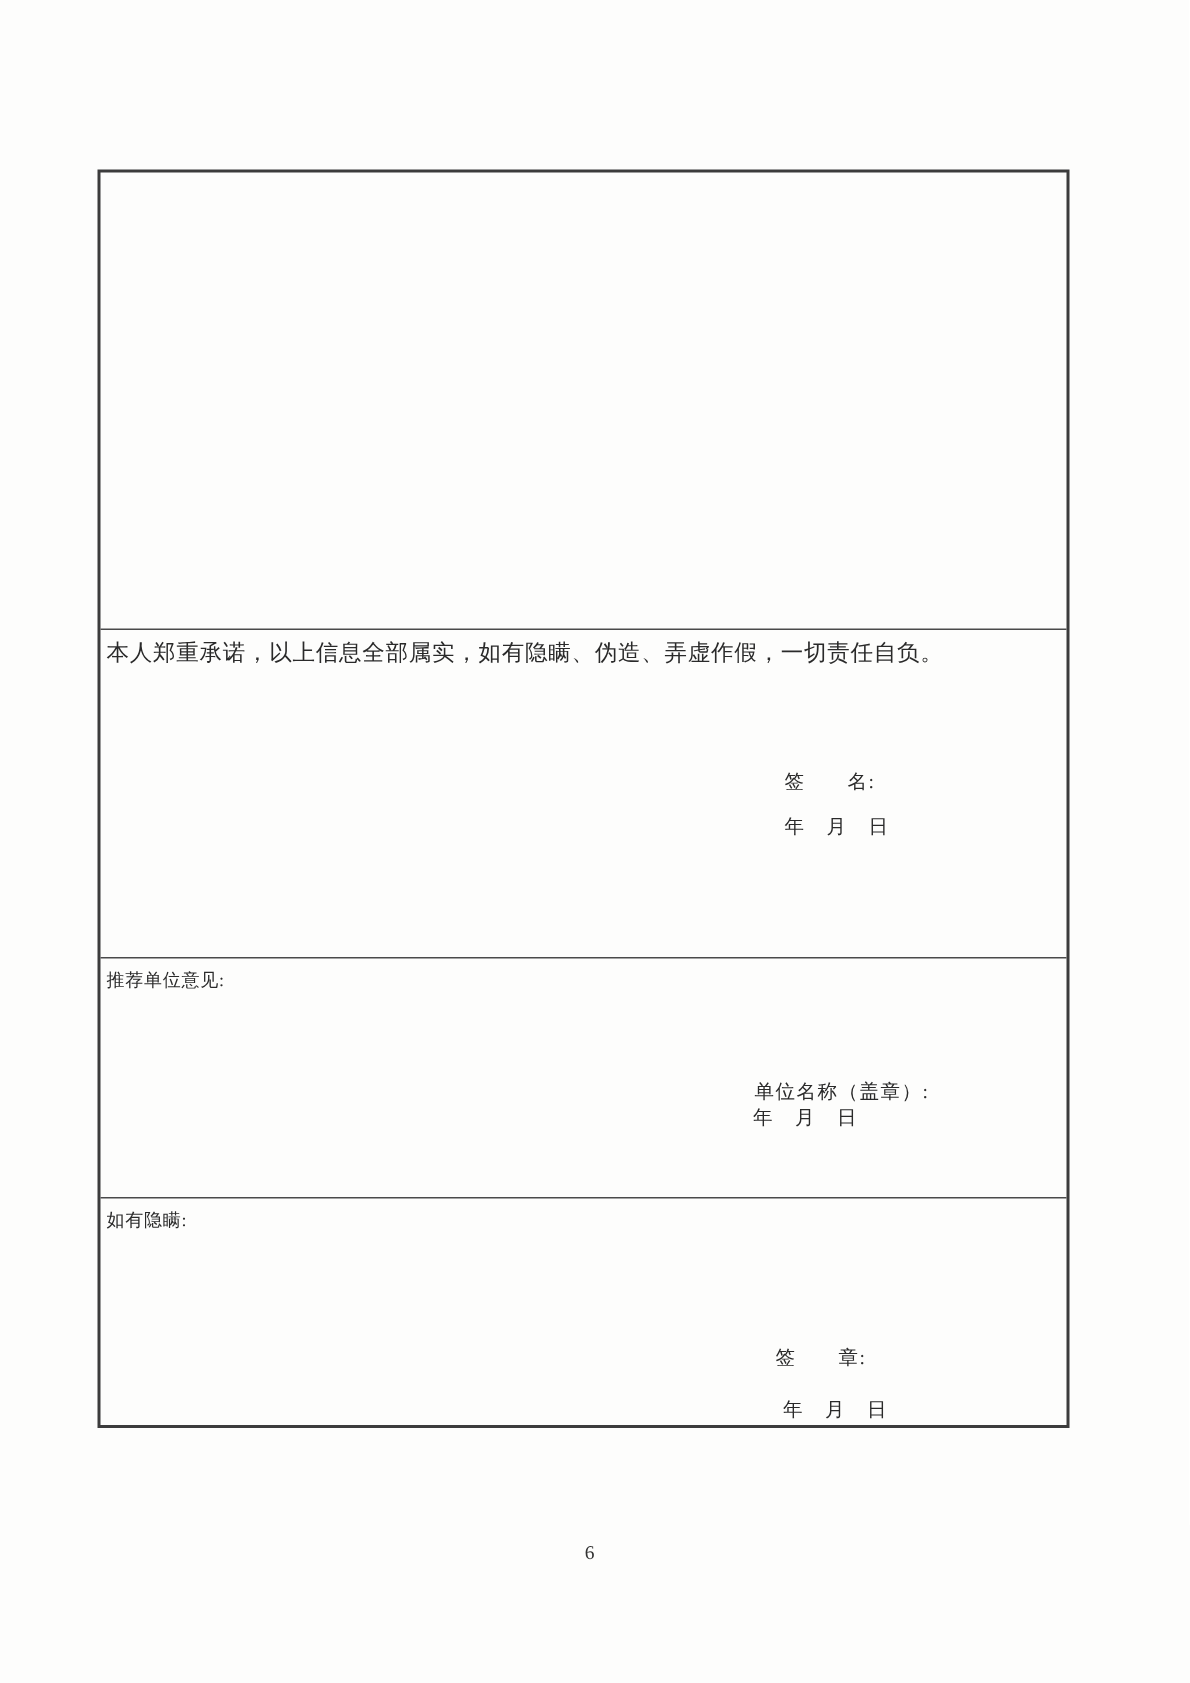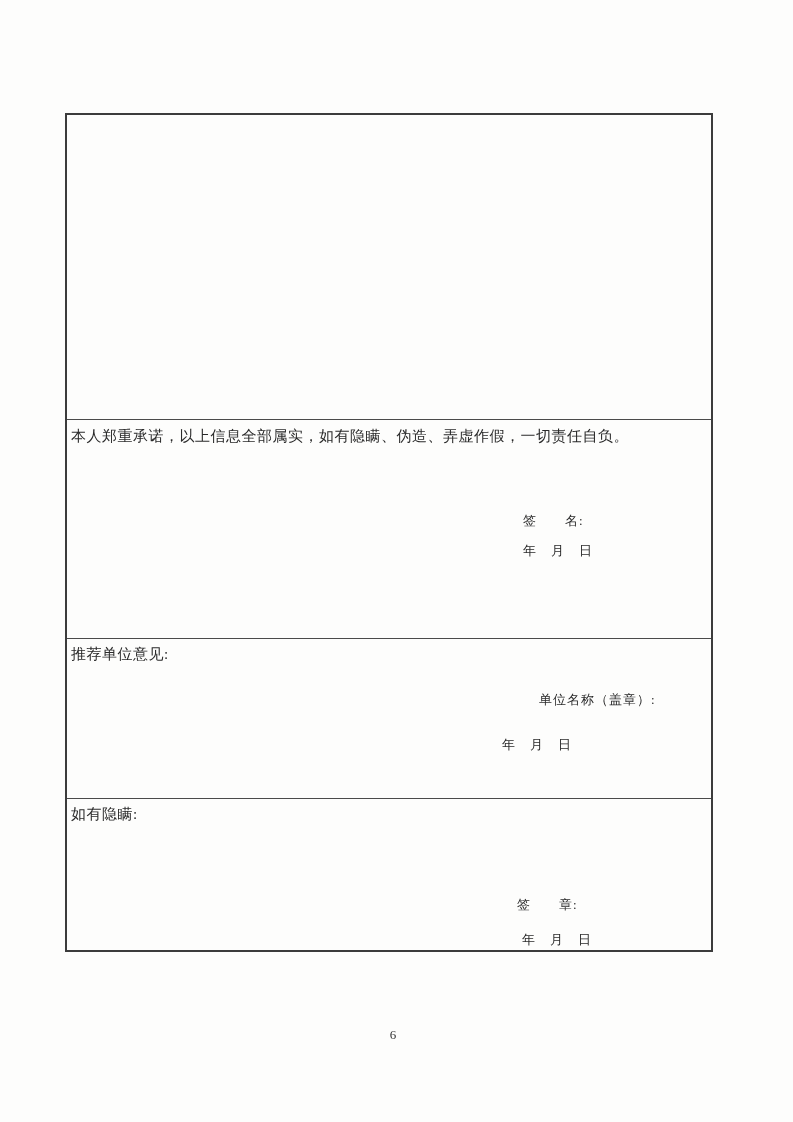--- a/index.html
+++ b/index.html
@@ -53,33 +53,33 @@
     width: 625px;
     font-size: 15px;
     letter-spacing: 0.5px;
     line-height: 22px;
     white-space: pre-wrap;
   }
   .section-label {
     position: absolute;
     left: 4px;
     top: 6px;
-    font-size: 15px;
+    font-size: 12px;
     letter-spacing: 0.5px;
     white-space: pre;
   }
   .sig-line {
     position: absolute;
     font-size: 13px;
     letter-spacing: 1px;
     white-space: pre;
   }
   .decl-sig   { left: 456px; top: 92px; }
   .decl-date  { left: 456px; top: 122px; }
-  .rec-seal   { left: 436px; top: 52px; margin-left: 36px; }
+  .rec-seal   { left: 436px; top: 80px; }
   .rec-date   { left: 435px; top: 97px; }
   .rev-seal   { left: 450px; top: 97px; }
   .rev-date   { left: 455px; top: 132px; }
   .page-number {
     position: absolute;
     left: 0;
     top: 1027px;
     width: 786px;
     text-align: center;
     font-size: 13px;

